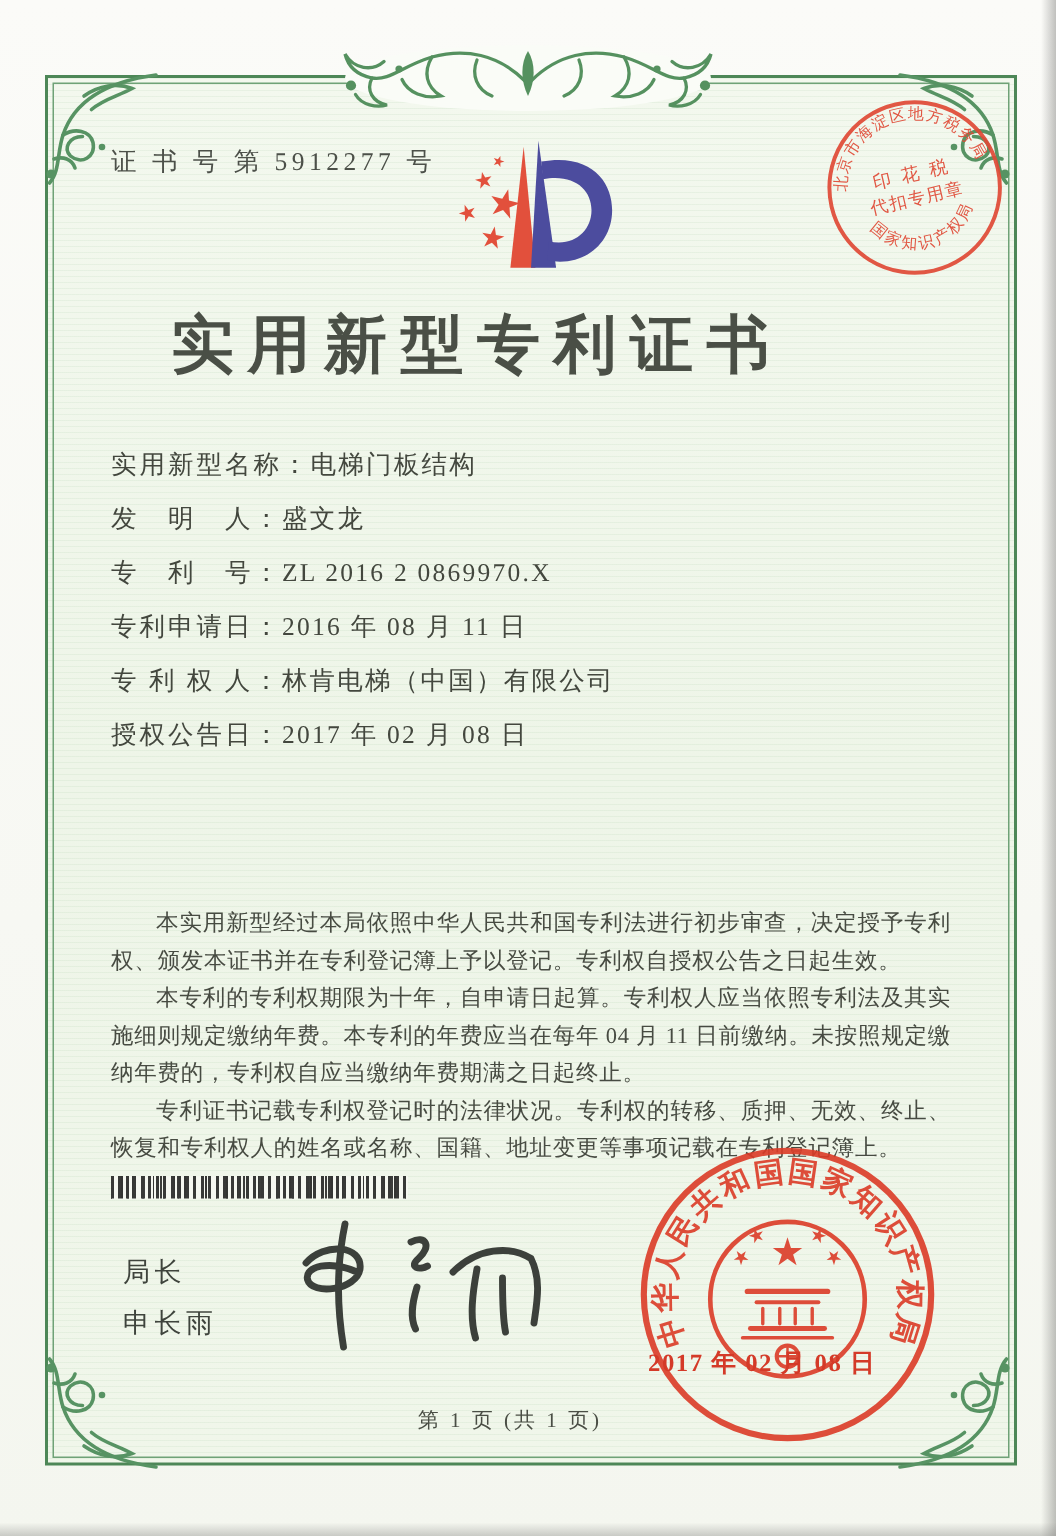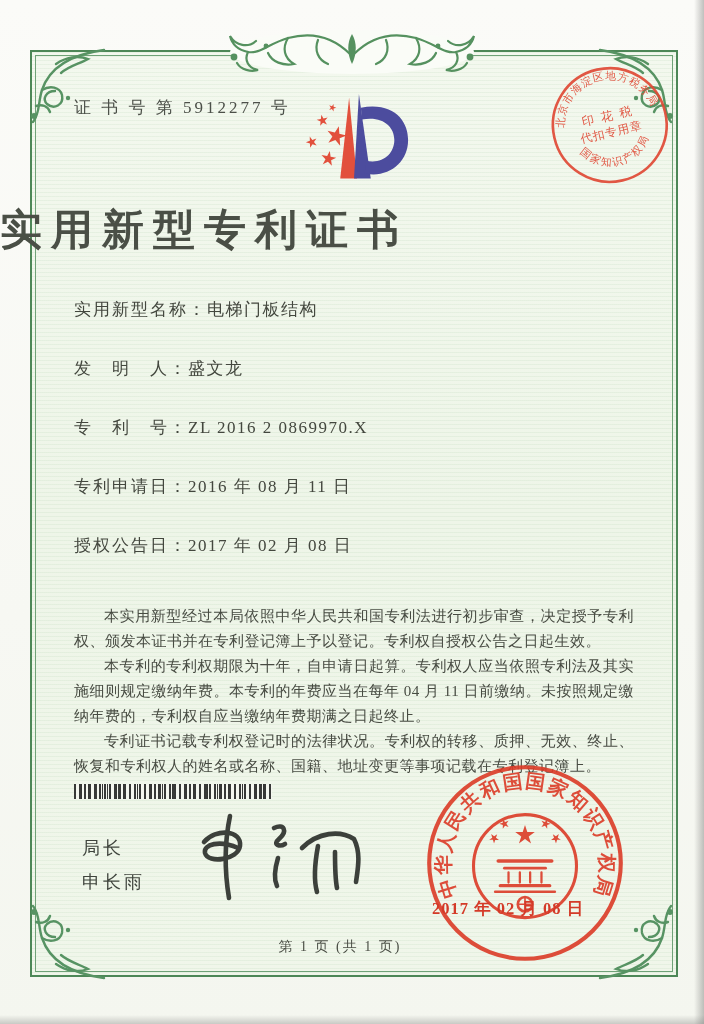--- a/index.html
+++ b/index.html
@@ -37,24 +37,24 @@
   .corner.br{right:24px;bottom:40px;transform:scale(-1,-1);}
 
   .cert-no{
     position:absolute;left:74px;top:96px;
     font-size:17px;letter-spacing:3px;color:#4c5049;
   }
   .sipo-logo{position:absolute;left:296px;top:88px;width:118px;height:118px;}
   .tax-stamp{position:absolute;left:544px;top:58px;width:132px;height:136px;transform:rotate(-13deg);opacity:.92;}
 
   .doc-title{
-    position:absolute;left:0;top:202px;width:636px;text-align:left;
+    position:absolute;left:0;top:202px;width:636px;text-align:center;
     font-size:42px;font-weight:700;letter-spacing:9px;color:#4a4f46;
   }
-  .fields{position:absolute;left:74px;top:299px;display:flex;flex-direction:column;gap:38px;}
+  .fields{position:absolute;left:74px;top:299px;display:flex;flex-direction:column;gap:15px;}
   .field-row{font-size:17px;color:#43473e;letter-spacing:1.5px;line-height:21px;white-space:nowrap;}
   .field-row .lab{letter-spacing:2px;}
   .body-text{
     position:absolute;left:74px;top:604px;width:560px;
     font-size:15px;line-height:25px;color:#474b42;text-align:justify;letter-spacing:.5px;
   }
   .body-text p{margin:0;text-indent:2em;font-family:Liberation Serif, serif;}
   .barcode{
     position:absolute;left:74px;top:784px;width:198px;height:15px;opacity:.88;
     background:
@@ -174,20 +174,21 @@
     </text>
   </svg>
 
   <div class="doc-title">实用新型专利证书</div>
 
   <div class="fields">
     <div class="field-row"><span class="lab">实用新型名称：</span><span class="val">电梯门板结构</span></div>
     <div class="field-row"><span class="lab">发　明　人：</span><span class="val">盛文龙</span></div>
     <div class="field-row"><span class="lab">专　利　号：</span><span class="val">ZL 2016 2 0869970.X</span></div>
     <div class="field-row"><span class="lab">专利申请日：</span><span class="val">2016 年 08 月 11 日</span></div>
+    <div class="field-row"><span class="lab">专 利 权 人：</span><span class="val">林肯电梯（中国）有限公司</span></div>
     <div class="field-row"><span class="lab">授权公告日：</span><span class="val">2017 年 02 月 08 日</span></div>
   </div>
 
   <div class="body-text">
     <p>本实用新型经过本局依照中华人民共和国专利法进行初步审查，决定授予专利权、颁发本证书并在专利登记簿上予以登记。专利权自授权公告之日起生效。</p>
     <p>本专利的专利权期限为十年，自申请日起算。专利权人应当依照专利法及其实施细则规定缴纳年费。本专利的年费应当在每年 04 月 11 日前缴纳。未按照规定缴纳年费的，专利权自应当缴纳年费期满之日起终止。</p>
     <p>专利证书记载专利权登记时的法律状况。专利权的转移、质押、无效、终止、恢复和专利权人的姓名或名称、国籍、地址变更等事项记载在专利登记簿上。</p>
   </div>
 
   <div class="barcode"></div>

